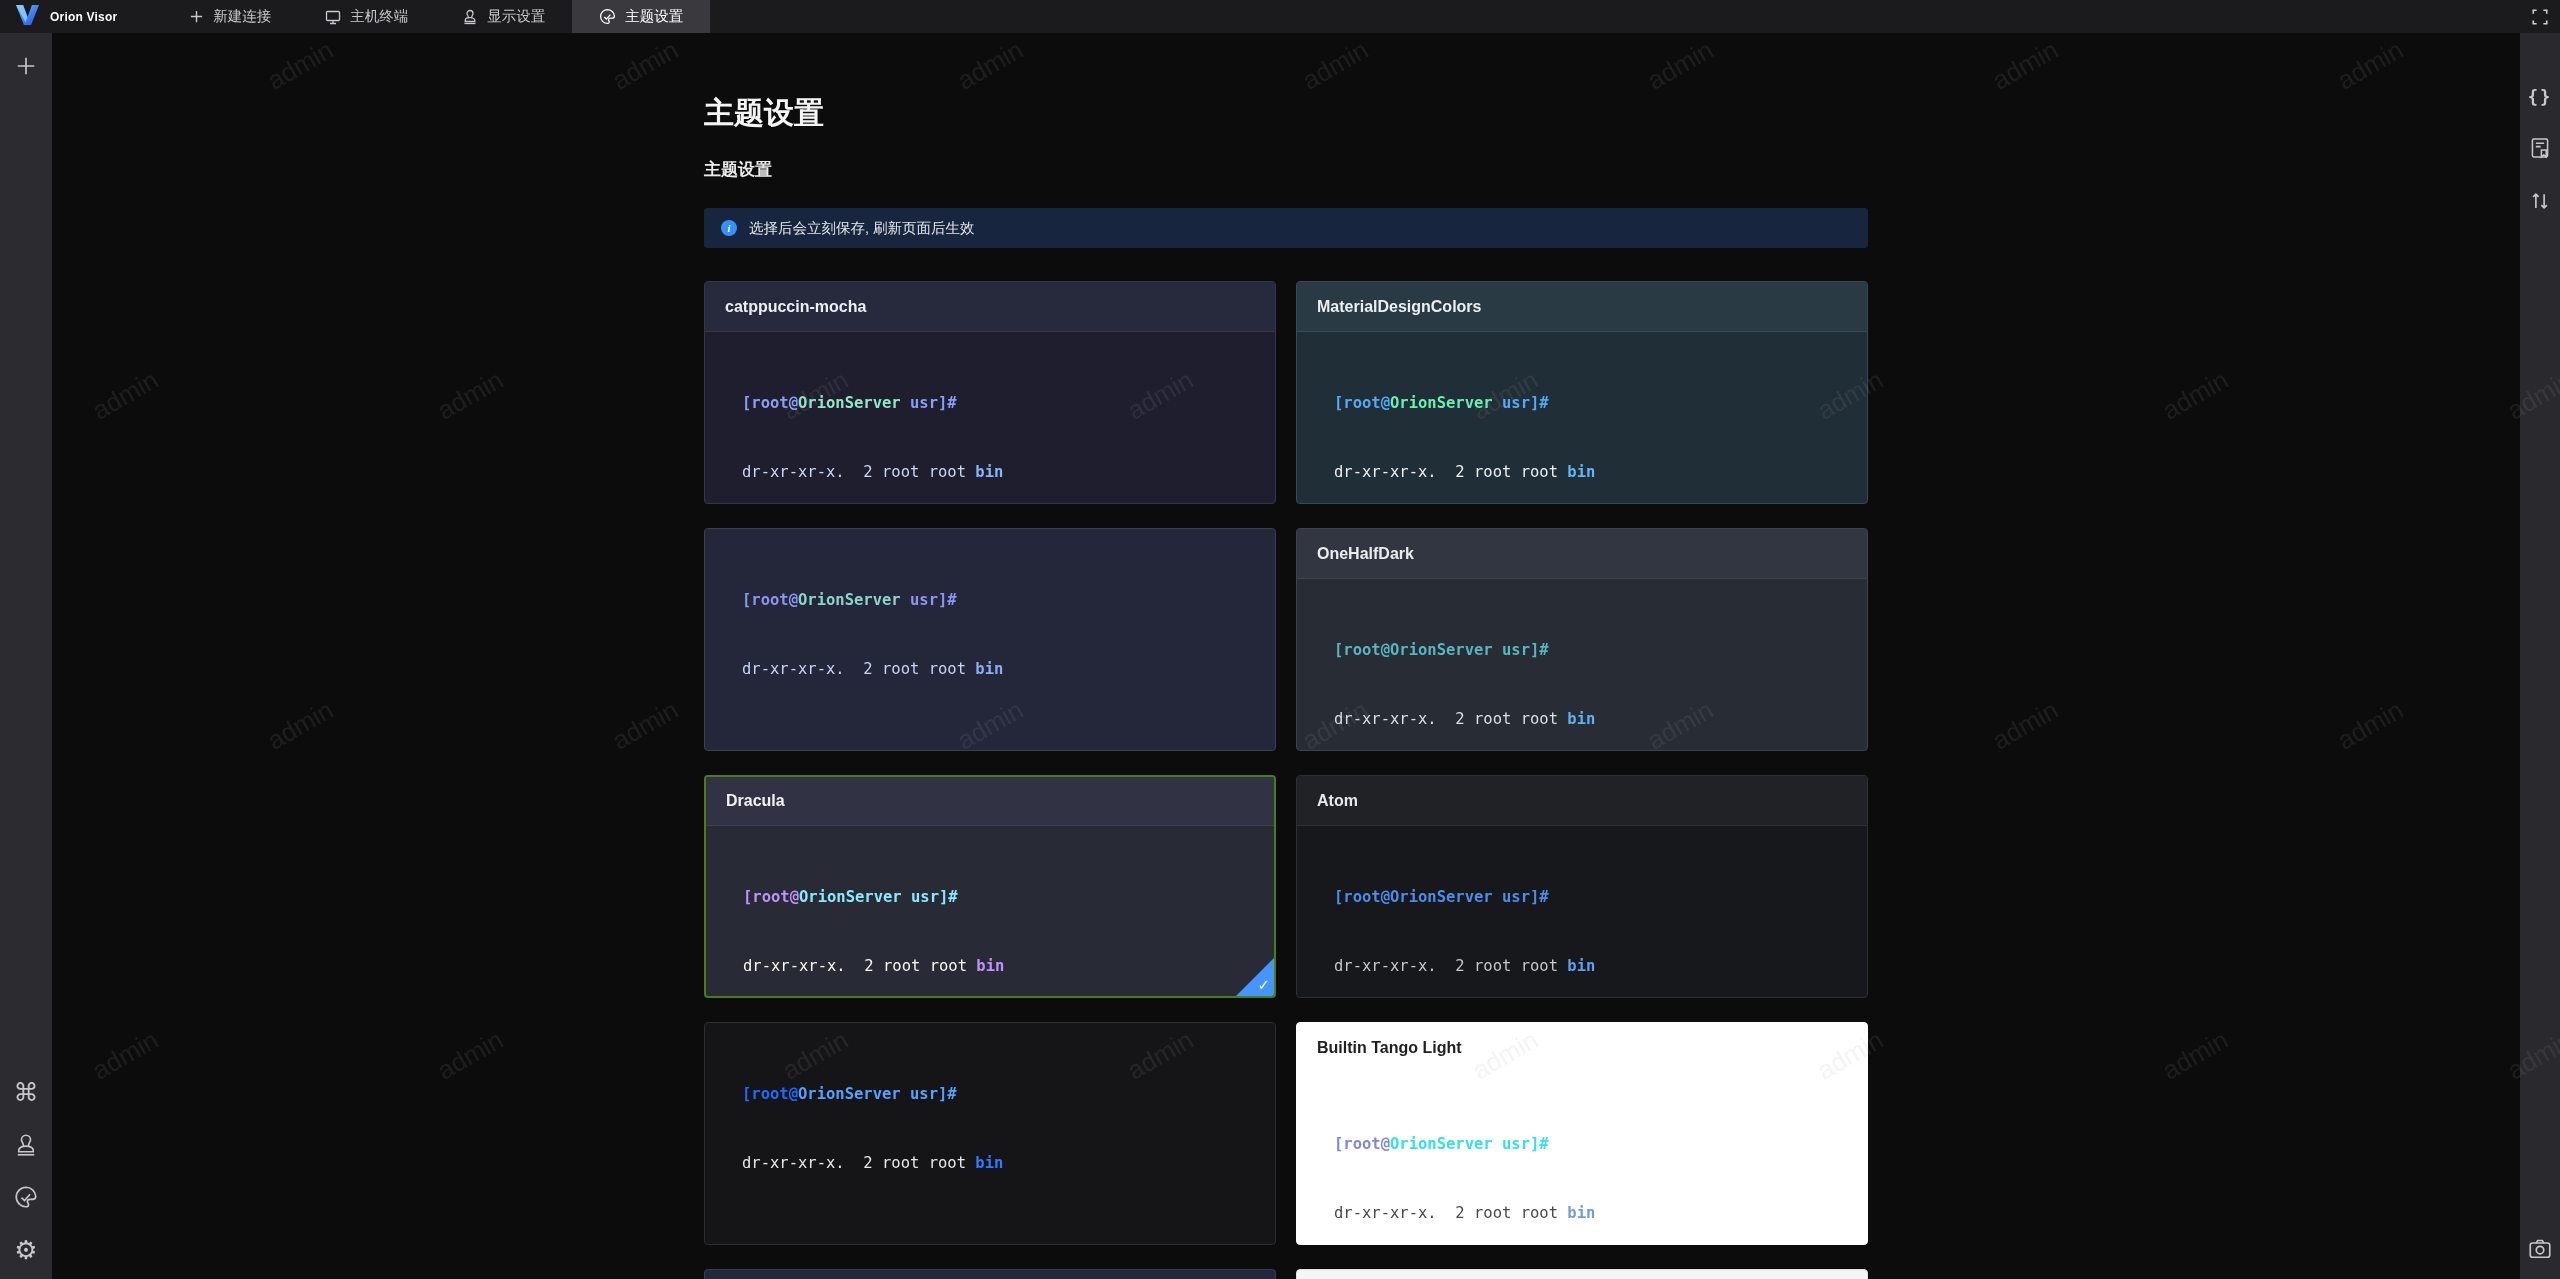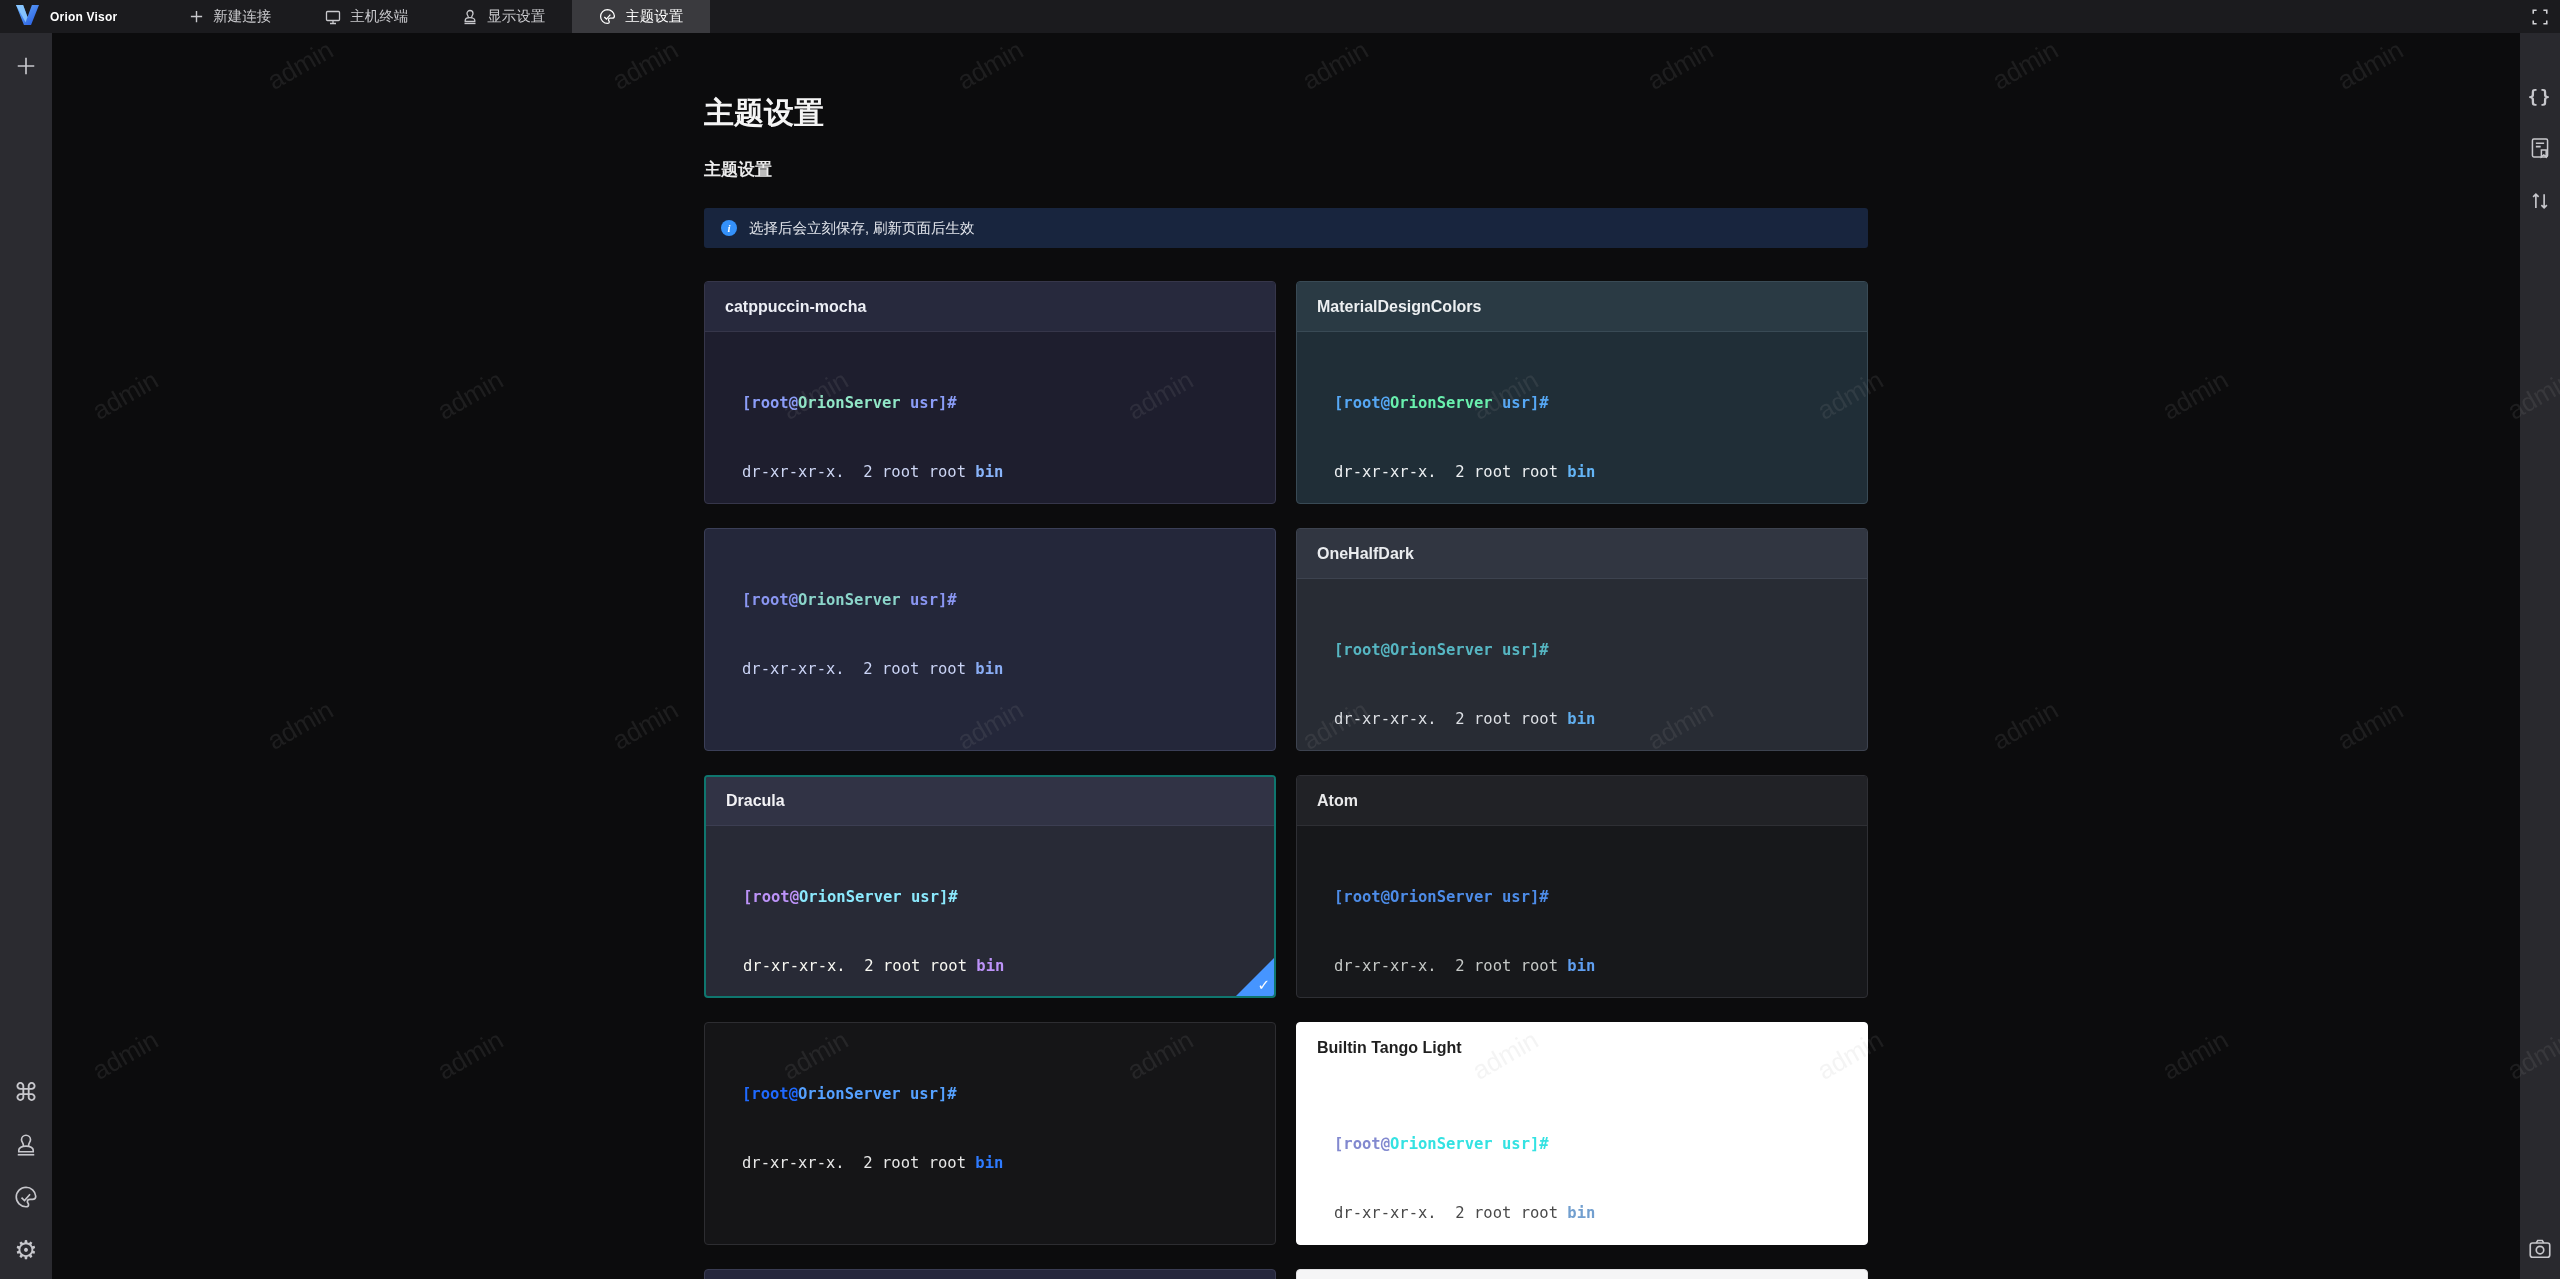--- a/index.html
+++ b/index.html
@@ -59,21 +59,21 @@
   }
   .alert-text { color:#e4e7ed; font-size:14.5px; }
 
   
   .theme-grid { display:grid; grid-template-columns:572px 572px; column-gap:20px; row-gap:24px; }
   .theme-card {
     height:223px; border:1px solid var(--card-border, #333);
     border-radius:4px; background:var(--card-bg, #111);
     position:relative; overflow:hidden; cursor:pointer;
   }
-  .theme-card.selected { border:2px solid #0f766e; }
+  .theme-card.selected { border:2px solid #4d7c0f; }
   .card-header {
     height:50px; background:var(--card-header-bg); border-bottom:1px solid var(--card-border);
     display:flex; align-items:center; padding:0 20px;
     font-size:16px; font-weight:bold; color:var(--card-title, #eee);
   }
   .theme-card.selected .card-header { height:49px; }
   .card-terminal {
     padding:14px 37px; white-space:pre;
     font-family:"DejaVu Sans Mono", monospace; font-size:15.5px; line-height:23px;
     color:var(--t-fg, #ddd);

